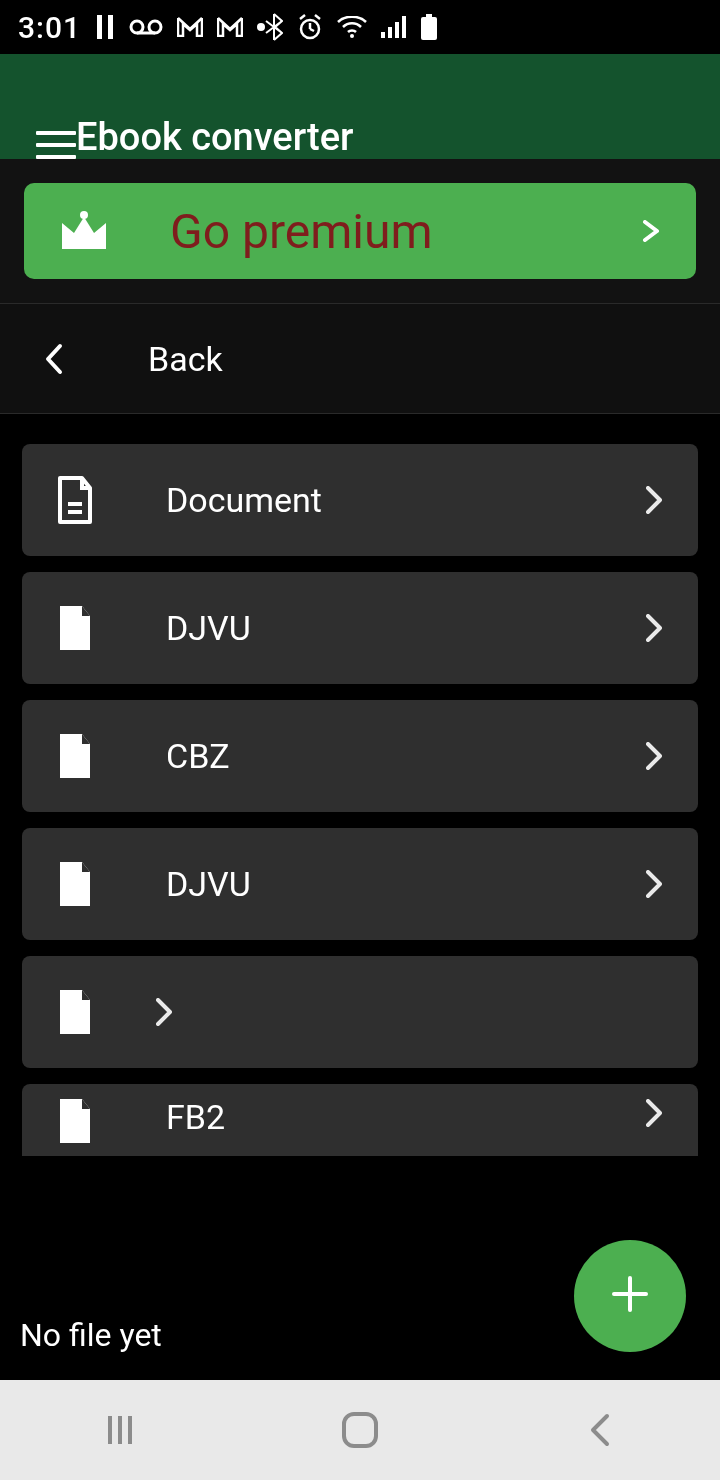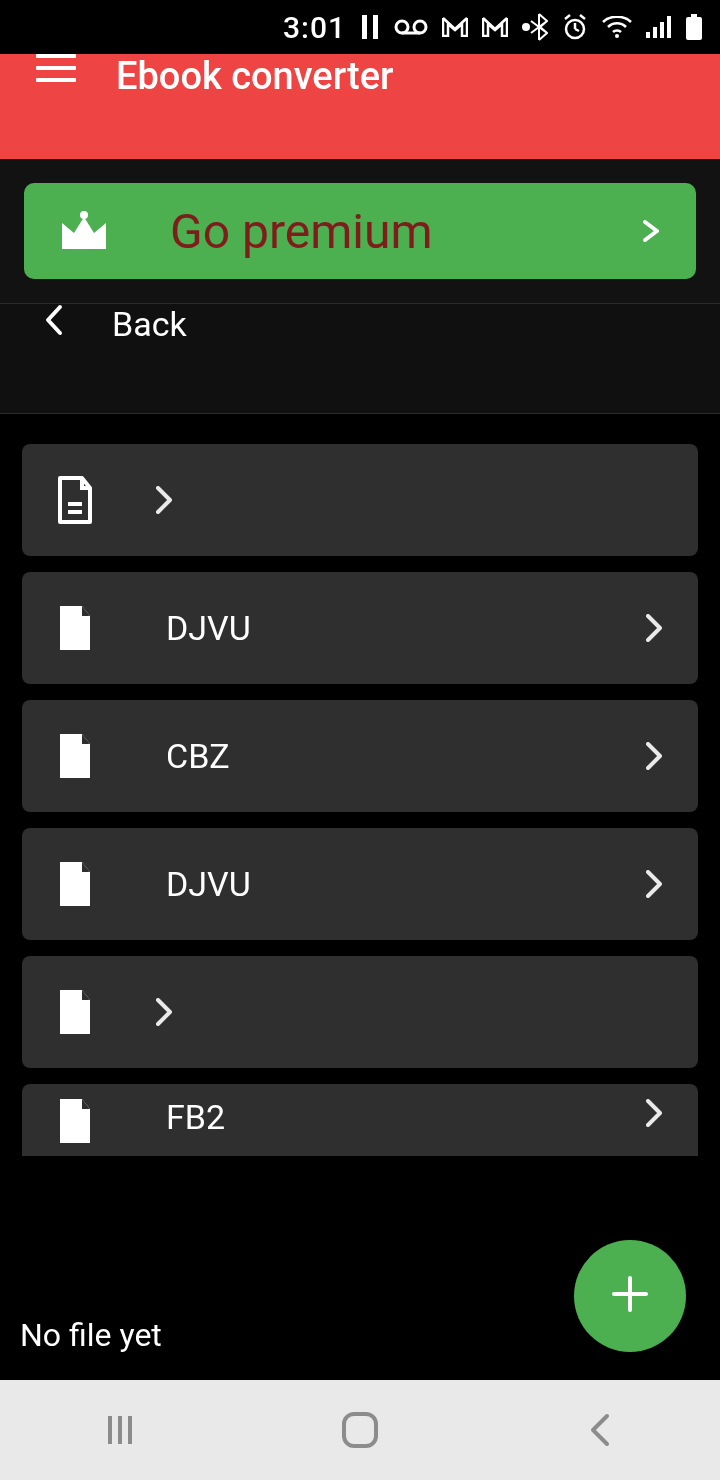--- a/index.html
+++ b/index.html
@@ -1,51 +1,51 @@
 <!DOCTYPE html>
 <html><head>
 <meta charset="utf-8">
 <style>
   * { margin:0; padding:0; box-sizing:border-box; font-family: Roboto, "Helvetica Neue", Arial, sans-serif; }
   html,body { width:720px; height:1480px; background:#000; color:#fff; overflow:hidden; }
 
   
   .status-bar {
     height:54px; width:100%; background:#000;
-    display:flex; justify-content:flex-end; align-items:center;
+    display:flex; justify-content:flex-start; align-items:center;
     padding:0 18px; font-size:26px; font-weight:500;
   }
   .status-left, .status-right { display:flex; align-items:center; gap:14px; }
   .status-left .time { font-size:30px; letter-spacing:1px; }
   .sb-icon { display:inline-flex; align-items:center; justify-content:center; }
   .sb-icon svg { display:block; }
 
   
   .app-header {
-    height:105px; background:#ef4444;
-    display:flex; align-items:flex-start; padding:0 36px; gap:40px;
+    height:105px; background:#14532d;
+    display:flex; align-items:flex-end; padding:0 36px; 
   }
   .hamburger { width:40px; height:28px; display:flex; flex-direction:column; justify-content:space-between; }
   .hamburger span { display:block; height:4px; background:#fff; border-radius:1px; }
   .app-title { font-size:38px; font-weight:500; }
 
   
   .premium-wrap { padding:24px; background:#121212; border-bottom:1px solid #2a2a2a;}
   .premium-btn {
     background:#4caf50; border-radius:10px; height:96px;
     display:flex; align-items:center; padding:0 34px; gap:40px;
     position:relative;
   }
   .premium-btn .crown { width:52px; height:40px; }
   .premium-label { font-size:48px; color:#7f1d1d; flex:1; padding-left:20px;}
   .premium-chev { width:22px; height:22px; }
 
   
   .back-row {
-    height:110px; display:flex; gap:48px;
+    height:110px; display:flex; align-items:center; gap:84px;
     padding:0 44px; border-bottom:1px solid #2a2a2a; background:#101010;
   }
   .back-row .chev { width:20px; height:32px; }
   .back-label { font-size:34px; }
 
   
   .list { padding:30px 22px 0 22px; display:flex; flex-direction:column; gap:16px; }
   .list-item {
     background:#2f2f2f; border-radius:8px; height:112px;
     display:flex; align-items:center; padding:0 34px; gap:60px;
@@ -197,20 +197,21 @@
 
   <div class="list-item">
     <span class="file-icon">
       <svg viewBox="0 0 38 48" width="38" height="48">
           <path d="M4 2 H26 L34 12 V46 H4 Z" fill="none" stroke="#fff" stroke-width="4" stroke-linejoin="round"></path>
           <polyline points="26,2 26,12 34,12" fill="none" stroke="#fff" stroke-width="4"></polyline>
           <line x1="12" y1="28" x2="26" y2="28" stroke="#fff" stroke-width="4"></line>
           <line x1="12" y1="36" x2="26" y2="36" stroke="#fff" stroke-width="4"></line>
         </svg>
     </span>
+    <span class="item-label">Document</span>
     <span class="item-chev"><svg viewBox="0 0 20 32" width="20" height="32">
           <polyline points="4,4 16,16 4,28" stroke="#fff" stroke-width="4" fill="none" stroke-linecap="round" stroke-linejoin="round"></polyline>
         </svg></span>
   </div>
 
 
   <div class="list-item">
     <span class="file-icon">
       <svg viewBox="0 0 38 48" width="38" height="48">
           <path d="M4 2 H26 L34 12 V46 H4 Z" fill="#fff"></path>

